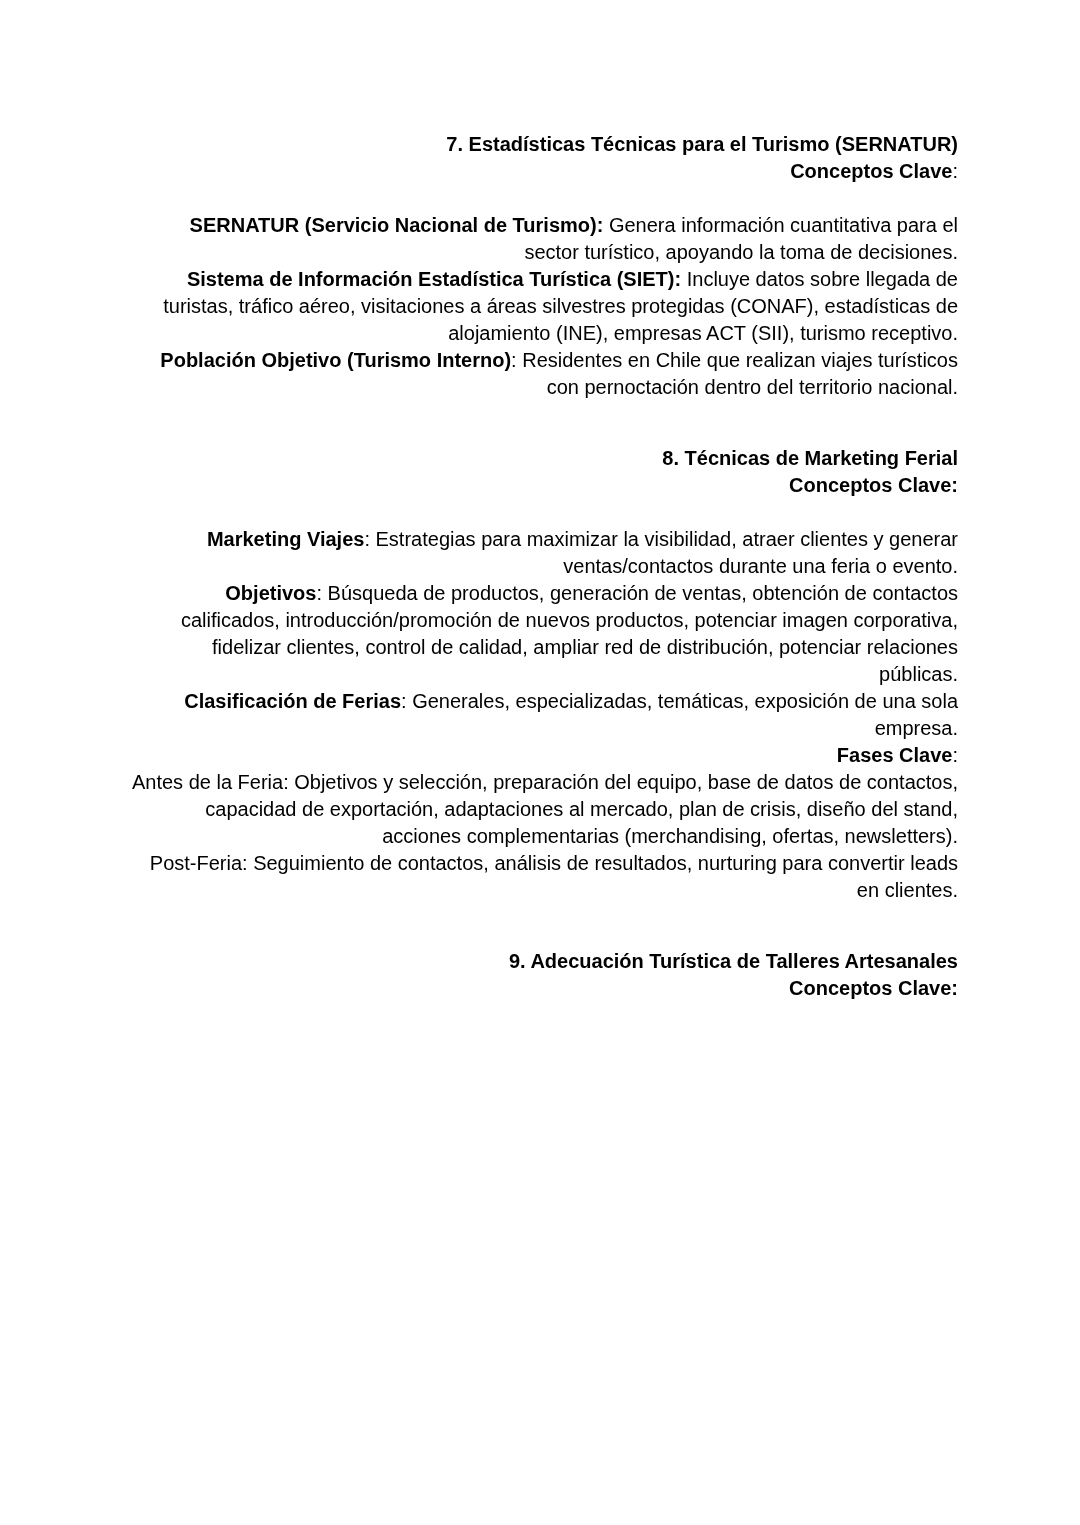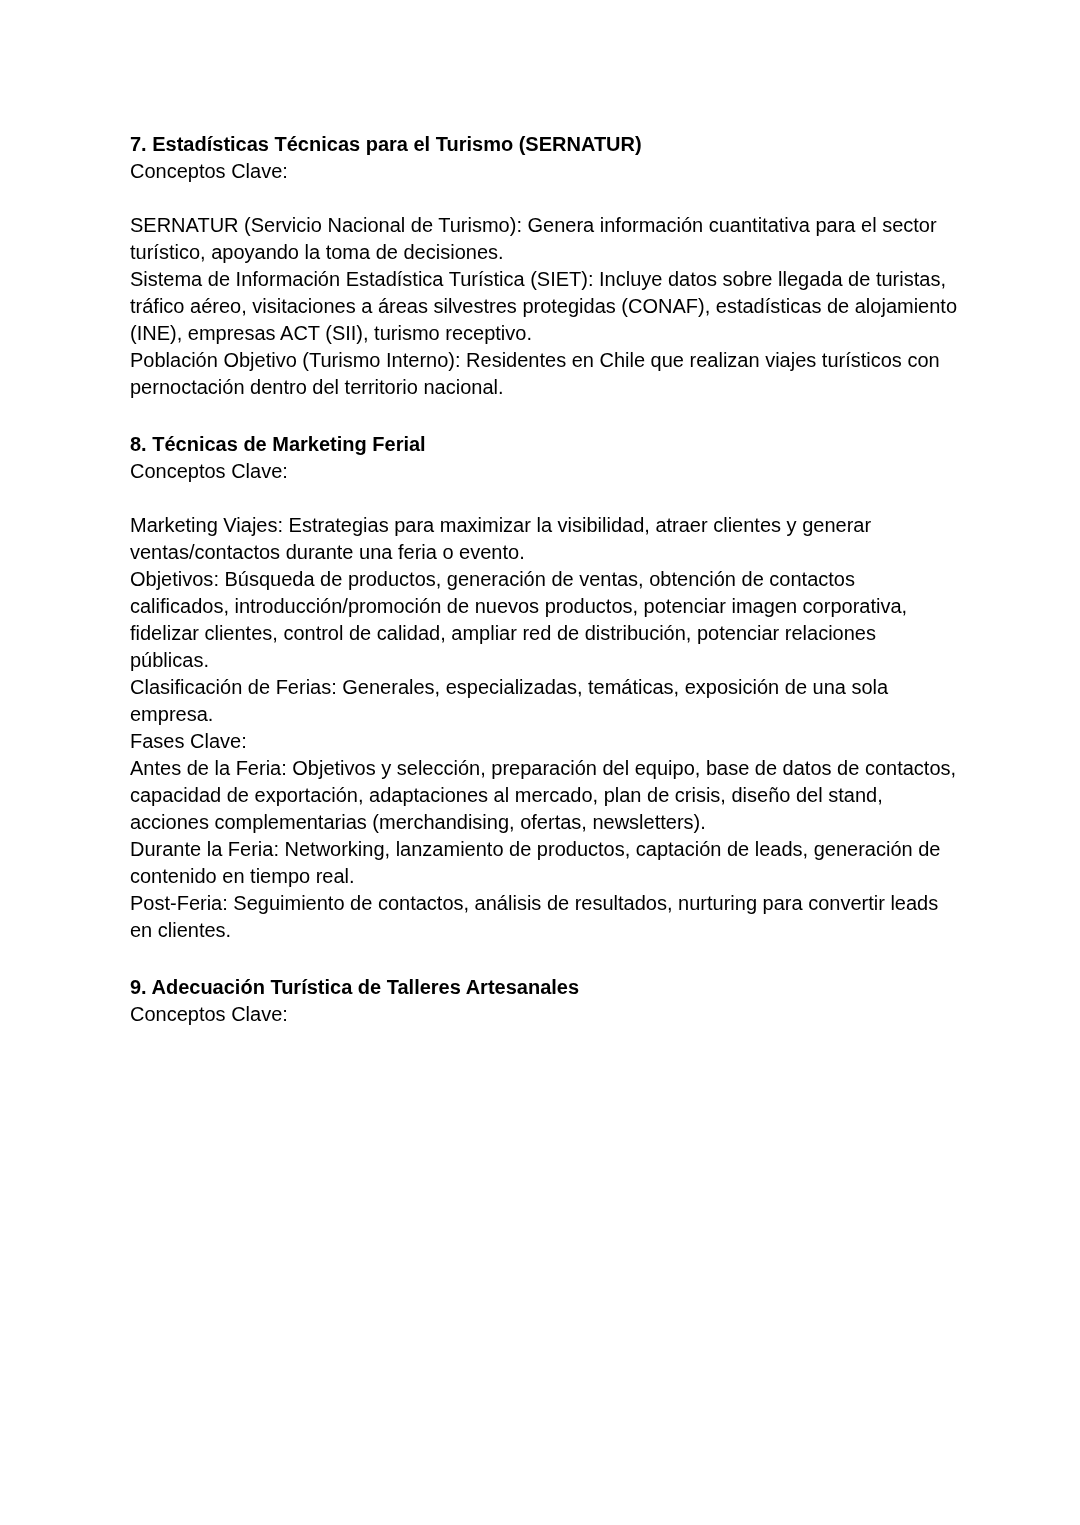--- a/index.html
+++ b/index.html
@@ -2,36 +2,37 @@
 <html><head>
 <meta charset="utf-8">
 <style>
   html, body { margin: 0; padding: 0; background: #ffffff; }
   .page {
     position: relative;
     width: 1080px;
     height: 1525px;
     background: #ffffff;
     overflow: hidden;
+    text-align: right;
   }
   .content {
     position: absolute;
     left: 130px;
     top: 131px;
     width: 828px;
     font-family: "Liberation Sans", "DejaVu Sans", sans-serif;
     font-size: 20px;
     line-height: 27px;
     color: #000000;
     -webkit-font-smoothing: antialiased;
   }
-  .doc-section + .doc-section { margin-top: 30px; }
+  .doc-section + .doc-section { margin-top: 44px; }
   .heading, .subheading, .para { margin: 0; font-size: 20px; line-height: 27px; }
   .heading { font-weight: 700; }
-  .subheading b, .para b { font-weight: 400; }
+  .subheading b, .para b { font-weight: 700; }
   .blank-line { height: 27px; }
 </style>
 </head>
 <body>
 
 <div class="page">
   <div class="content">
 
     <section class="doc-section">
       <h2 class="heading">7. Estadísticas Técnicas para el Turismo (SERNATUR)</h2>
@@ -44,21 +45,20 @@
 
     <section class="doc-section">
       <h2 class="heading">8. Técnicas de Marketing Ferial</h2>
       <div class="subheading"><b>Conceptos Clave:</b><span></span></div>
       <div class="blank-line"></div>
       <p class="para"><b>Marketing Viajes</b><span>: Estrategias para maximizar la visibilidad, atraer clientes y generar ventas/contactos durante una feria o evento.</span></p>
       <p class="para"><b>Objetivos</b><span>: Búsqueda de productos, generación de ventas, obtención de contactos calificados, introducción/promoción de nuevos productos, potenciar imagen corporativa, fidelizar clientes, control de calidad, ampliar red de distribución, potenciar relaciones públicas.</span></p>
       <p class="para"><b>Clasificación de Ferias</b><span>: Generales, especializadas, temáticas, exposición de una sola empresa.</span></p>
       <p class="para"><b>Fases Clave</b><span>:</span></p>
       <p class="para"><b></b><span>Antes de la Feria: Objetivos y selección, preparación del equipo, base de datos de contactos, capacidad de exportación, adaptaciones al mercado, plan de crisis, diseño del stand, acciones complementarias (merchandising, ofertas, newsletters).</span></p>
-      <p class="para"><b></b><span>Durante la Feria: Networking, lanzamiento de productos, captación de leads, generación de contenido en tiempo real.</span></p>
       <p class="para"><b></b><span>Post-Feria: Seguimiento de contactos, análisis de resultados, nurturing para convertir leads en clientes.</span></p>
     </section>
 
     <section class="doc-section">
       <h2 class="heading">9. Adecuación Turística de Talleres Artesanales</h2>
       <div class="subheading"><b>Conceptos Clave:</b><span></span></div>
       <div class="blank-line"></div>
     </section>
 
   </div>

